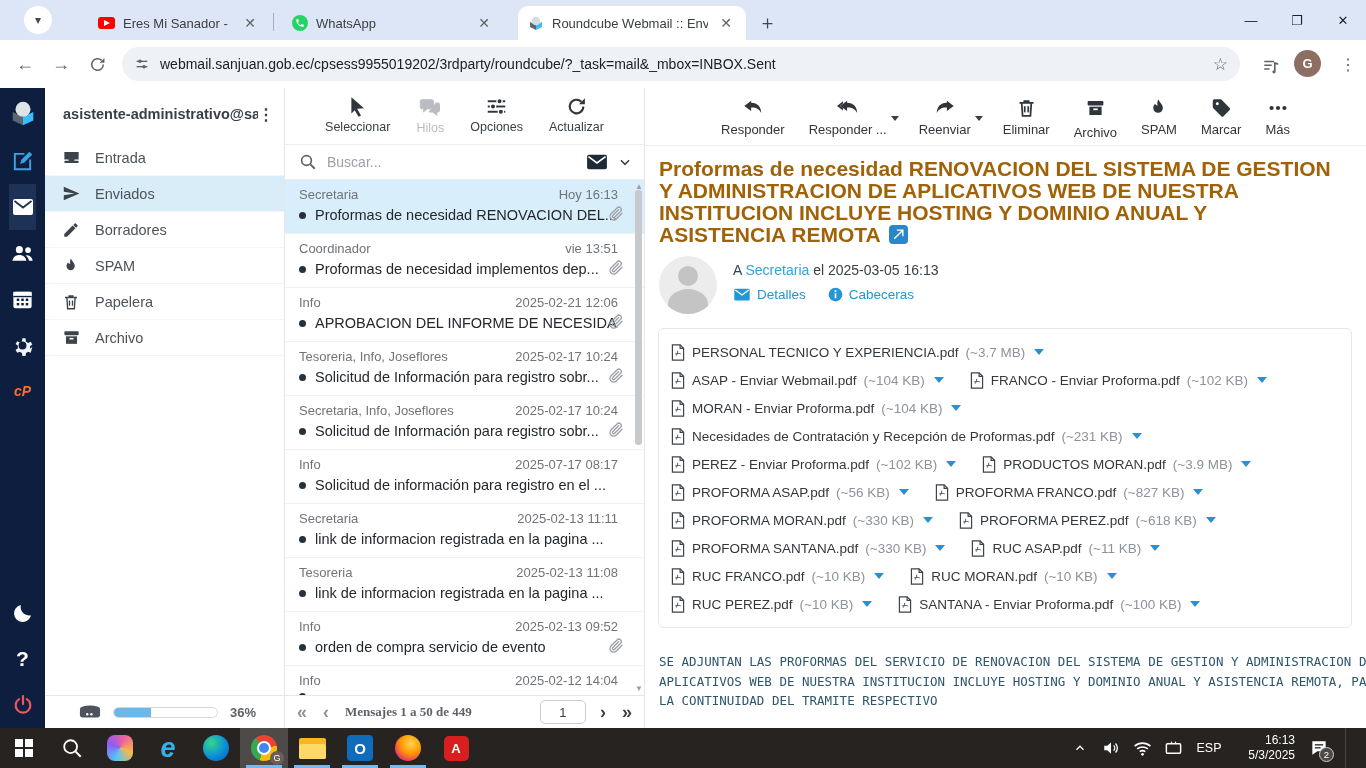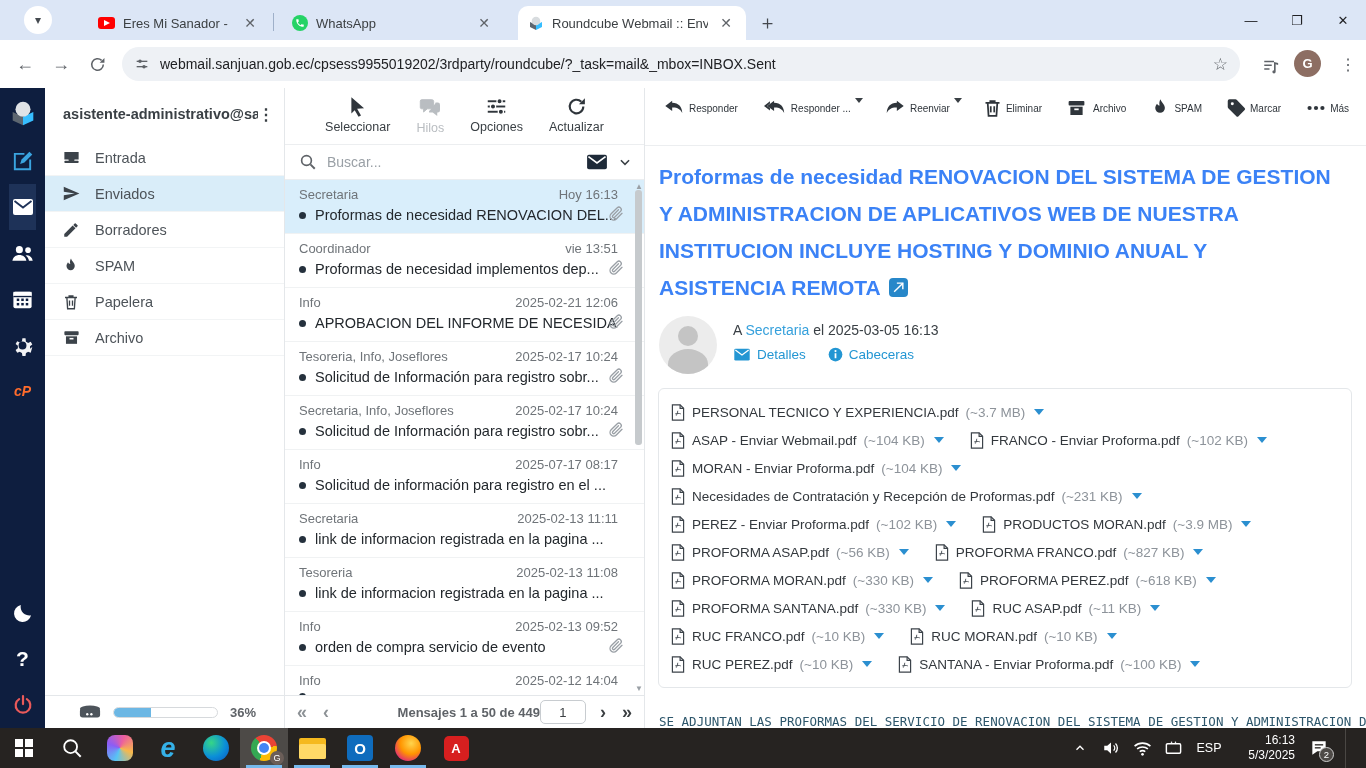--- a/index.html
+++ b/index.html
@@ -70,28 +70,28 @@
   .msg .l2 { display:flex; align-items:center; margin-top:5px; }
   .msg .dot { width:7px; height:7px; border-radius:50%; background:#25313d; margin-right:9px; flex:none; }
   .msg .subj { flex:1; color:#23282d; font-size:14.5px; white-space:nowrap; overflow:hidden; }
   .msg .clip { position:absolute; right:20px; bottom:8px; }
   .lscroll { position:absolute; right:1px; top:94px; width:8px; height:511px; }
   .lscroll .thumb { position:absolute; left:0; top:8px; width:7px; height:255px; background:#c6cacd; border-radius:3px; }
   .lscroll .arr { position:absolute; left:0; width:8px; color:#9aa0a6; font-size:8px; text-align:center; }
   .pager { position:absolute; left:0; bottom:0; width:359px; height:33px; border-top:1px solid #e4e7ea; display:flex; align-items:center; padding:0 12px; color:#5f6368; }
   .pager .pg { font-size:18px; color:#8d9296; font-weight:bold; margin-right:16px; }
   .pager .pg.on { color:#3c4043; }
-  .pager .cnt { flex:1; text-align:right; font-size:13px; font-weight:bold; color:#5f6368; }
+  .pager .cnt { flex:1; text-align:left; font-size:13px; font-weight:bold; color:#5f6368;font-family:Liberation Serif, serif; }
   .pager input { width:46px; height:24px; border:1px solid #c8ccd0; border-radius:5px; text-align:center; font-size:13px; color:#3c4043; margin-right:14px; font-family:inherit; }
 
   .mailpane { position:absolute; left:645px; top:0; width:721px; height:640px; background:#fff; }
   .mtoolbar { height:58px; display:flex; align-items:flex-start; justify-content:center; gap:24px; padding-top:9px; border-bottom:1px solid #eceef0; }
-  .mtb { display:flex; flex-direction:row; align-items:center; gap:3px; color:#2f353b; font-size:10px; position:relative; }
+  .mtb { display:flex; flex-direction:column; align-items:center; gap:3px; color:#2f353b; font-size:13px; position:relative; }
   .caret-sm { position:absolute; right:-12px; bottom:16px; width:0; height:0; border-left:4.5px solid transparent; border-right:4.5px solid transparent; border-top:5.5px solid #3a4045; }
-  .subject { margin:12px 30px 0 14px; color:#3b82f6; font-size:21px; font-weight:bold; line-height:37px; }
+  .subject { margin:12px 30px 0 14px; color:#a16207; font-size:21px; font-weight:bold; line-height:22px; }
   .extlink { display:inline-block; width:19px; height:19px; background:#2787c9; border-radius:4px; vertical-align:-2px; margin-left:8px; position:relative; }
   .extlink svg { position:absolute; left:3px; top:3px; }
   .sender { display:flex; margin:10px 14px 0 14px; }
   .avatar-ph { width:58px; height:58px; border-radius:50%; background:#ececec; overflow:hidden; position:relative; flex:none; }
   .avatar-ph .hd { position:absolute; left:19px; top:10px; width:20px; height:20px; border-radius:50%; background:#c4c4c4; }
   .avatar-ph .bd { position:absolute; left:9px; top:33px; width:40px; height:30px; border-radius:50% 50% 0 0; background:#c4c4c4; }
   .meta { margin-left:16px; padding-top:6px; font-size:14px; color:#3a4045; }
   .meta .lnk { color:#35a0dc; }
   .metalinks { display:flex; gap:22px; margin-top:9px; align-items:center; }
   .metalinks .ml { display:flex; align-items:center; gap:6px; color:#2396d3; font-size:13.5px; }

